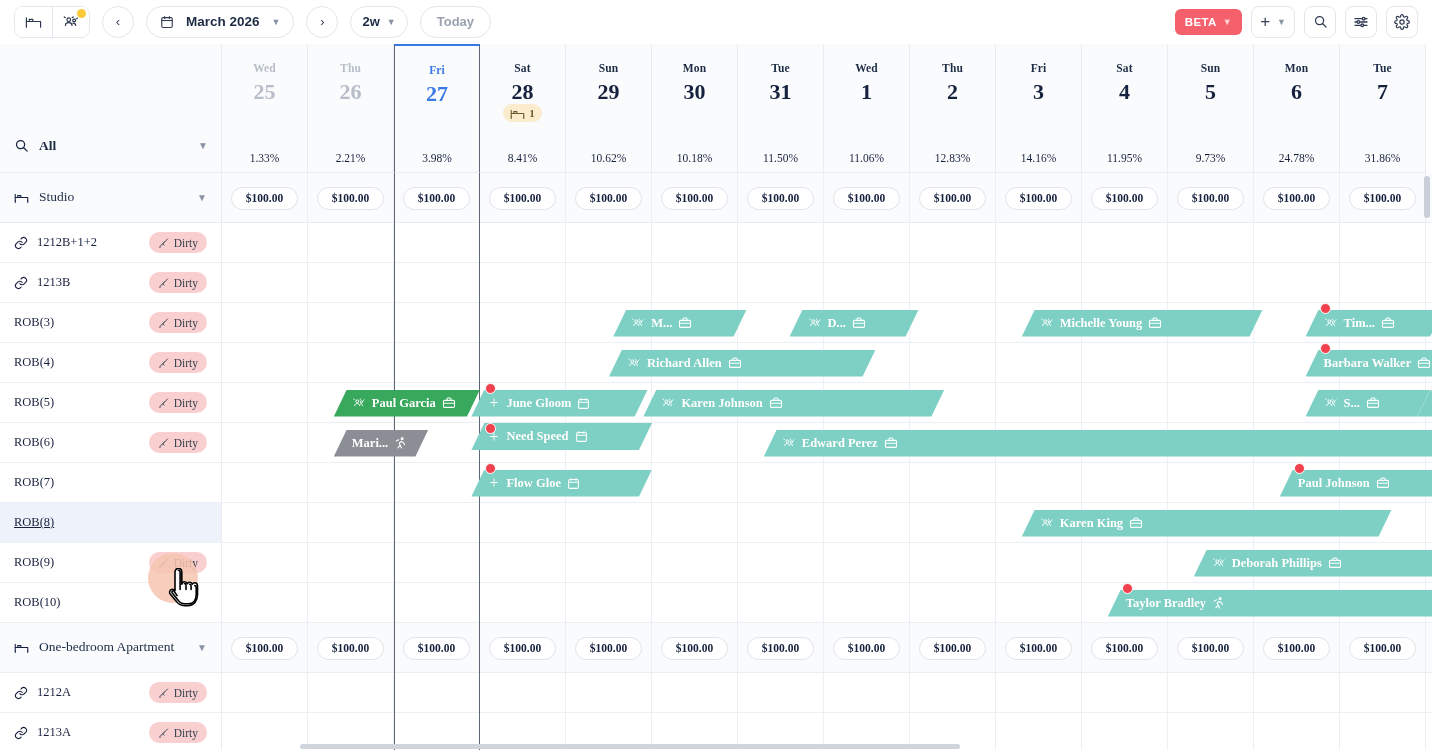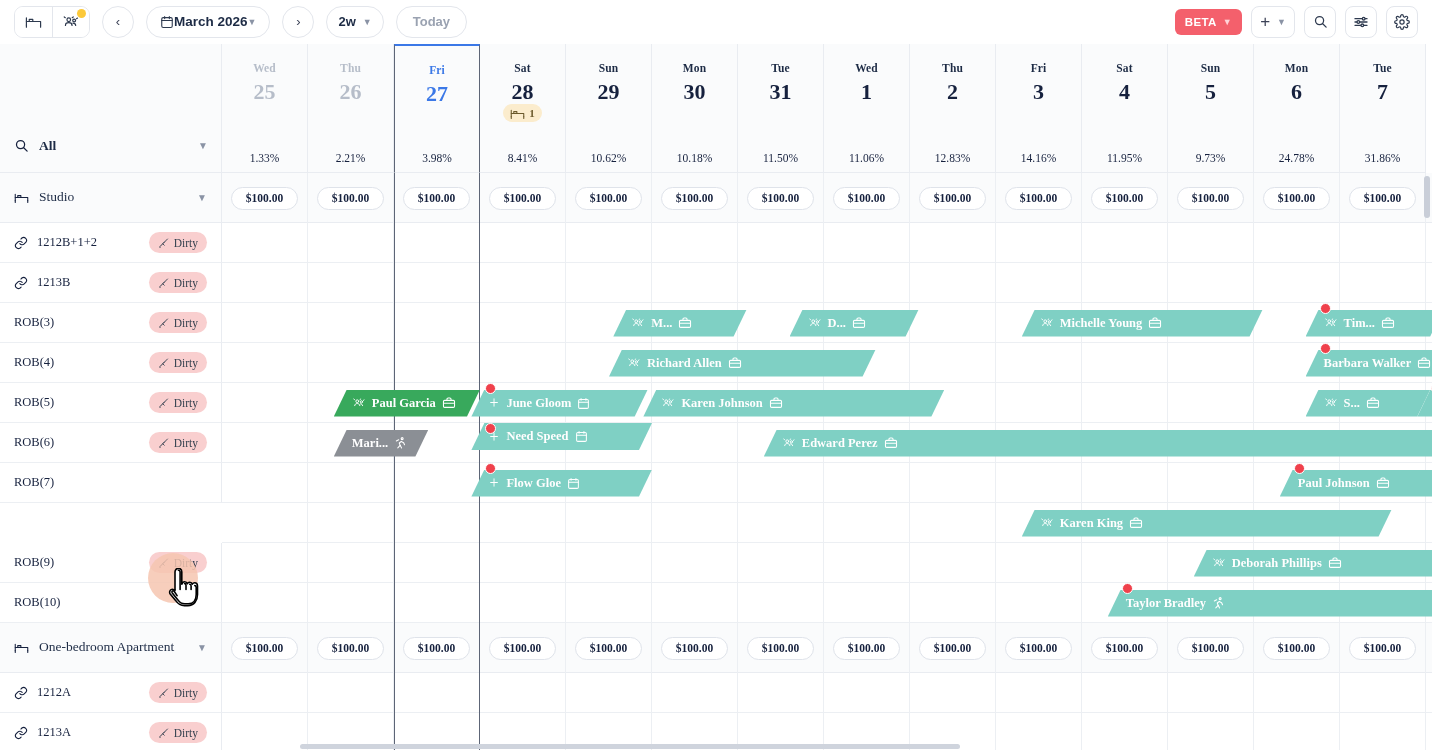--- a/index.html
+++ b/index.html
@@ -28,21 +28,21 @@
   .dot-badge{
     position:absolute; top:2px; right:3px; width:9px; height:9px; border-radius:50%;
     background:#fcc93a;
   }
   .rnd-btn{
     height:32px; min-width:32px; border:1px solid #e3e6ec; border-radius:16px;
     background:#fff; display:flex; align-items:center; justify-content:center;
     cursor:pointer; color:#3c4257;
   }
   .nav-arrow{ width:32px; font-size:13px; }
-  .month-pill{ padding:4px 13px; gap:0; font-size:13.5px; font-weight:700; color:#1d2b45;align-items:center; }
+  .month-pill{ padding:4px 13px; gap:12px; font-size:13.5px; font-weight:700; color:#1d2b45;align-items:center; }
   .span-pill{ padding:0 11px; gap:7px; font-size:13px; font-weight:700; color:#1d2b45; }
   .today-pill{ padding:0 16px; font-size:13px; font-weight:700; color:#9aa2b1; }
   .chev{ font-size:9px; color:#8a93a5; }
 
   .tb-right{ margin-left:auto; display:flex; align-items:center; gap:9px; padding-right:14px;}
   .beta-pill{
     height:26px; padding:0 10px; border-radius:6px; background:#f4606c; color:#fff;
     display:flex; align-items:center; gap:6px; font-size:11.5px; font-weight:700;
     letter-spacing:.4px; cursor:pointer;
   }
@@ -806,20 +806,23 @@
                 <path d="M7 16l-4 4 1.5 1.5"></path>
                 <path d="M9.5 13.5l3 3"></path>
               </svg>
             </span>
             <span>Dirty</span>
           </span>
         </div>
         <div class="room-row" style="top:419px">
           <span class="rname">ROB(7)</span>
         </div>
+        <div class="room-row hover" style="top:459px">
+          <span class="rname">ROB(8)</span>
+        </div>
         <div class="room-row" style="top:499px">
           <span class="rname">ROB(9)</span>
           <span class="dirty">
             <span class="ic" style="color:#35414f">
               <svg width="12" height="12" viewBox="0 0 24 24" fill="none" stroke="currentColor" stroke-width="1.8" stroke-linecap="round">
                 <path d="M19 4l-8 8"></path>
                 <path d="M13 10l-6 6"></path>
                 <path d="M7 16l-4 4 1.5 1.5"></path>
                 <path d="M9.5 13.5l3 3"></path>
               </svg>

